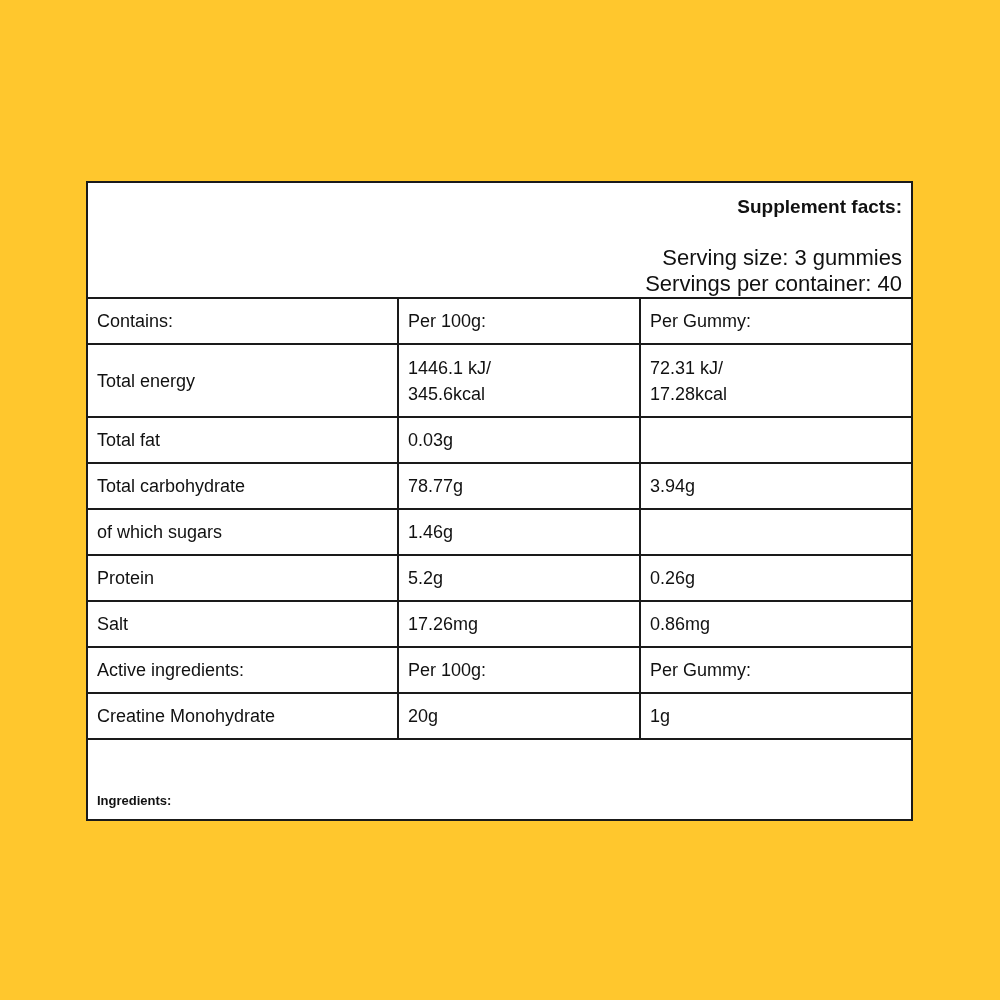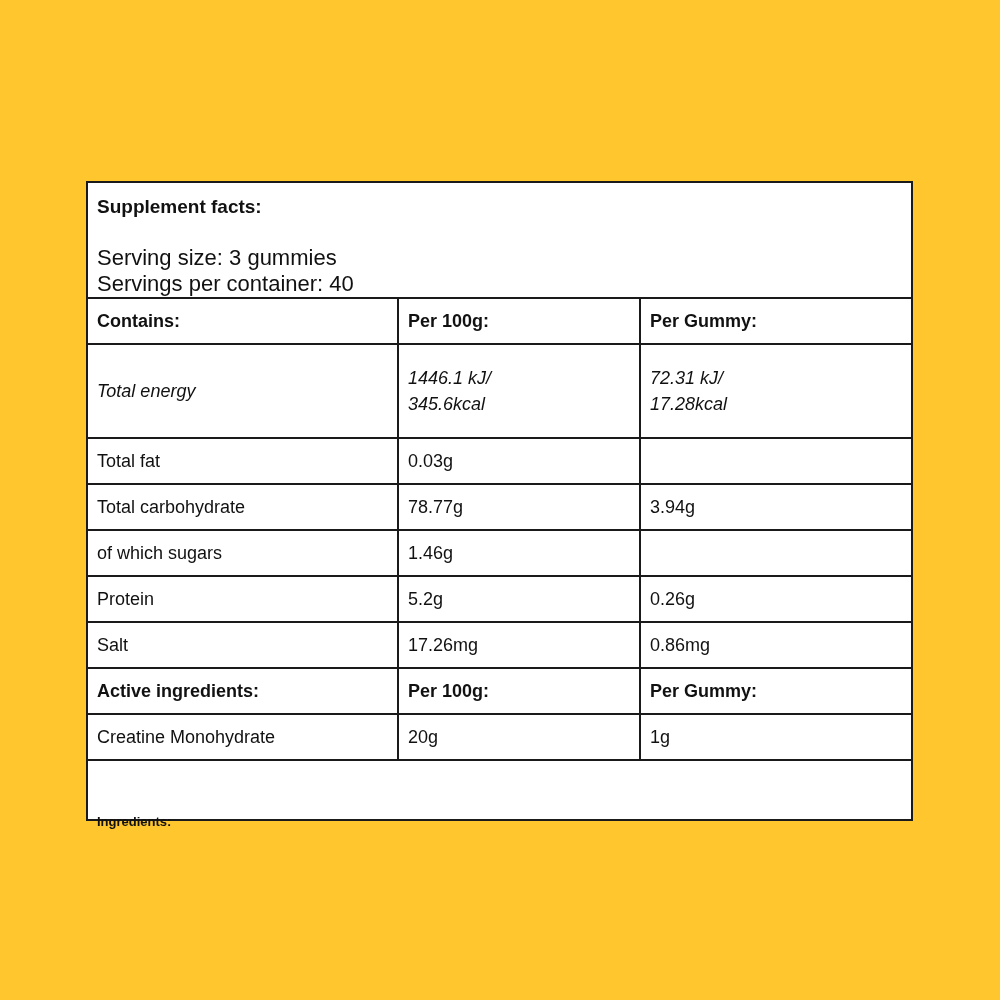--- a/index.html
+++ b/index.html
@@ -21,20 +21,21 @@
     background: #FFFFFF;
     border: 2px solid #1A1A1A;
     display: flex;
     flex-direction: column;
   }
   .top-section {
     box-sizing: border-box;
     height: 122px;
     border-bottom: 2px solid #1A1A1A;
     padding: 11px 9px 0 9px;
+    text-align: right;
   }
   .top-title {
     font-size: 19px;
     font-weight: bold;
     line-height: 26px;
     margin-bottom: 25px;
   }
   .top-line {
     font-size: 22px;
     line-height: 26px;
@@ -53,22 +54,22 @@
     padding: 0 8px 0 9px;
     font-size: 18px;
     white-space: pre-line;
     line-height: 26px;
   }
   .grid-row > div:nth-child(1),
   .grid-row > div:nth-child(2) {
     border-right: 2px solid #1A1A1A;
   }
   .row-h { height: 46px; }
-  .row-tall { height: 94px; font-style: italic; }
-  .header-row > div { font-weight: bold; }
+  .row-tall { height: 73px; }
+  .header-row > div { font-weight: normal; }
   .ingredients-section {
     flex: 1 1 auto;
     box-sizing: border-box;
     padding: 7px 10px 12px 9px;
     margin-top: 44px;
   }
   .ingredients-heading {
     font-size: 13px;
     font-weight: bold;
     line-height: 19px;

